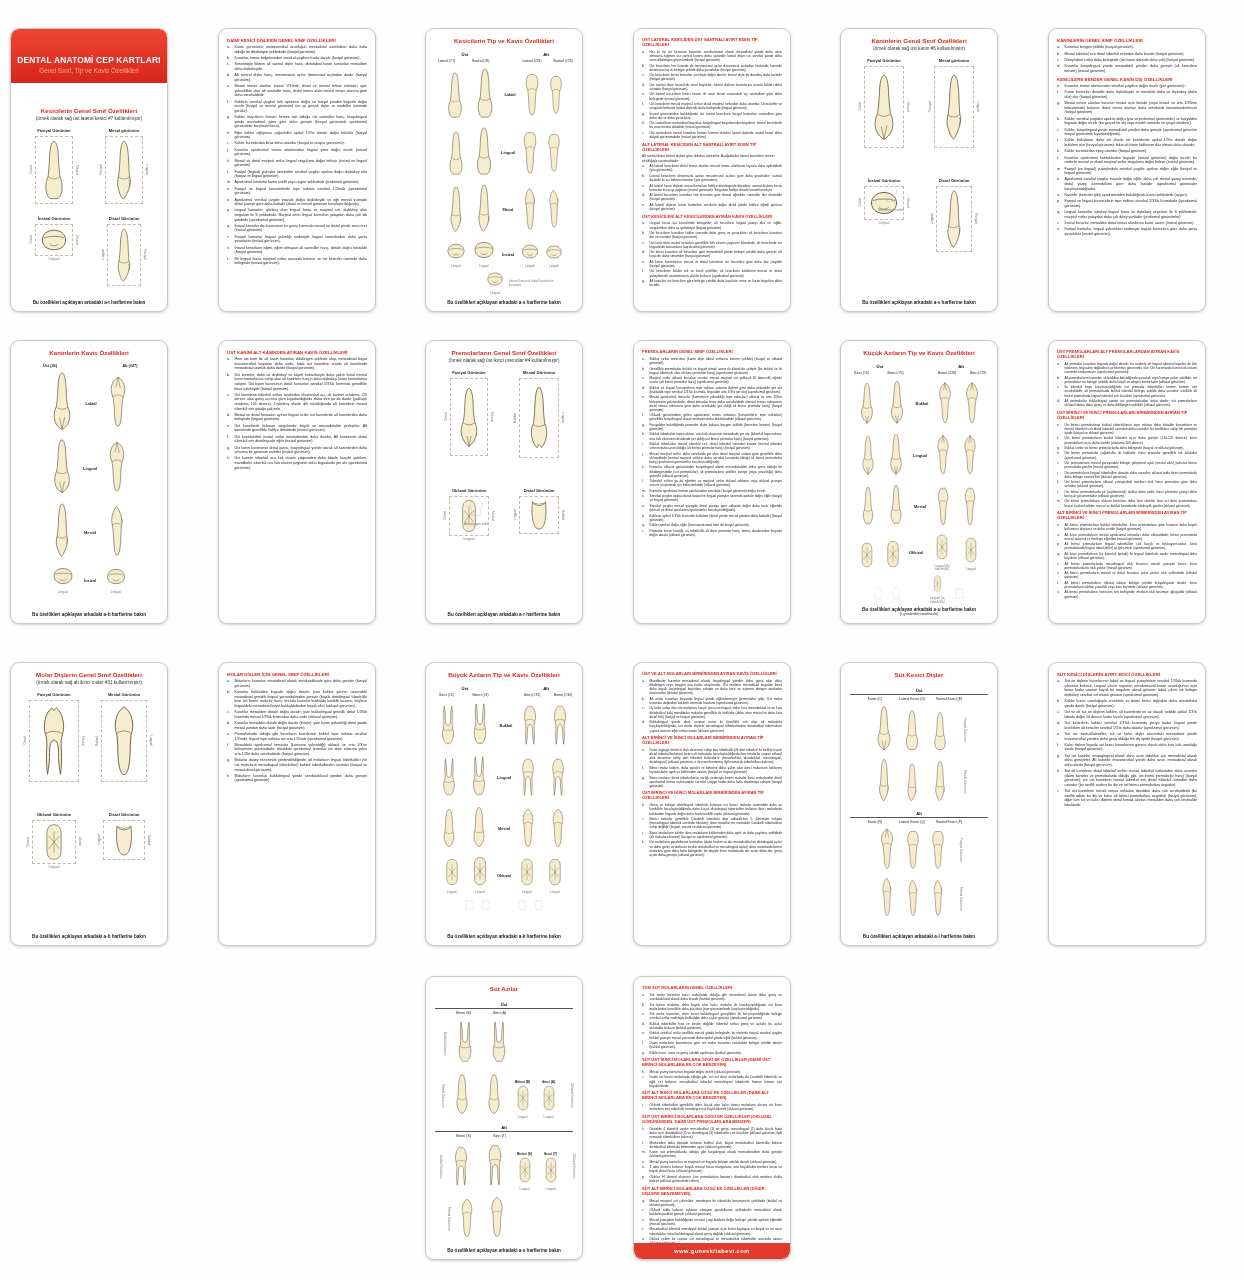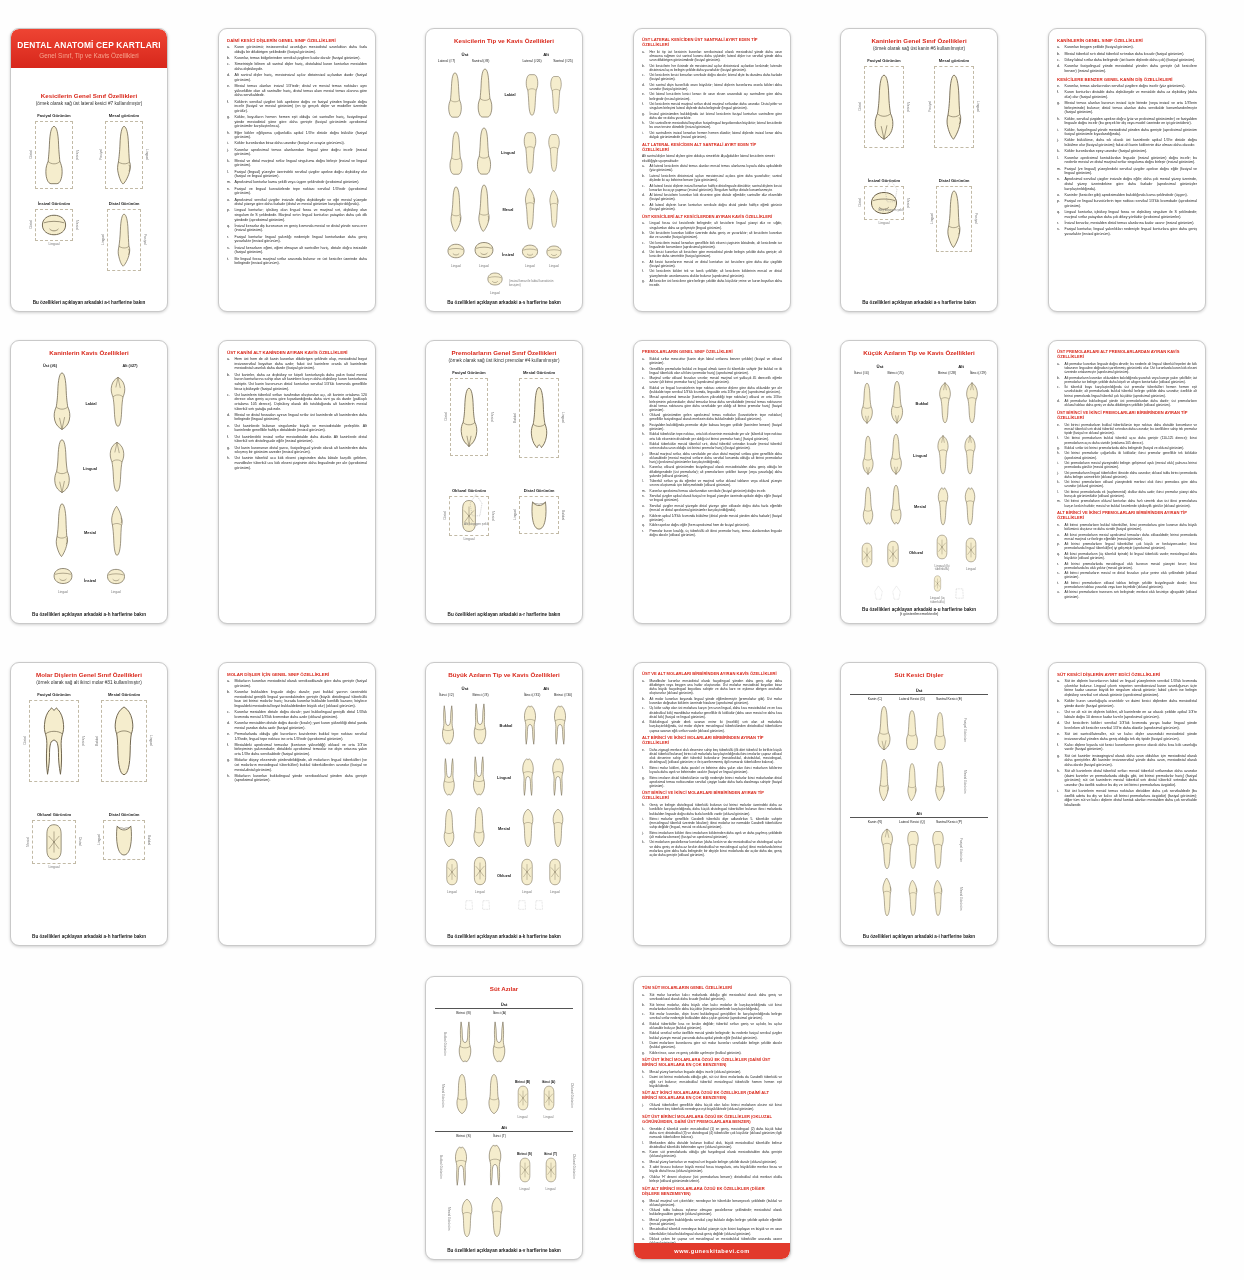--- a/index.html
+++ b/index.html
@@ -1,21 +1,21 @@
 <!DOCTYPE html>
 <html><head>
 <meta charset="utf-8">
 <style>
   html,body{margin:0;padding:0;background:#ffffff;}
   body{width:1244px;height:1280px;font-family:"Liberation Sans",sans-serif;}
   #canvas{position:relative;width:1244px;height:1280px;background:#fefefe;overflow:hidden;}
   .card{position:absolute;width:156px;height:282px;background:#fff;border:1px solid #c9c9c9;
         border-radius:9px;box-shadow:0 1px 3px rgba(0,0,0,.18);overflow:hidden;}
   .cover-head{background:linear-gradient(#ee4433,#d7271b);border-radius:8px 8px 0 0;
-        padding:11px 5px 9px;text-align:center;}
+        padding:26px 5px 9px;text-align:center;}
   .cover-title{color:#fff;font-weight:bold;font-size:8.4px;letter-spacing:.2px;}
   .cover-sub{color:#f7a48e;font-size:6.4px;margin-top:2px;}
   .c-title{color:#d9291c;font-weight:bold;font-size:6.2px;text-align:center;margin-top:8px;padding:0 6px;line-height:1.15;}
   .cover-gap{margin-top:24px;}
   .c-sub{color:#333;font-size:4.7px;text-align:center;margin-top:1.5px;}
   .c-foot{position:absolute;bottom:6px;left:0;right:0;text-align:center;font-size:4.6px;font-weight:bold;color:#1a1a1a;line-height:1.2;}
   .c-foot .f2{font-weight:normal;font-size:4px;color:#333;}
   
   .views{display:grid;grid-template-columns:1fr 1fr;padding:7px 8px 0;row-gap:30px;}
   .views.tightgap{row-gap:12px;}

